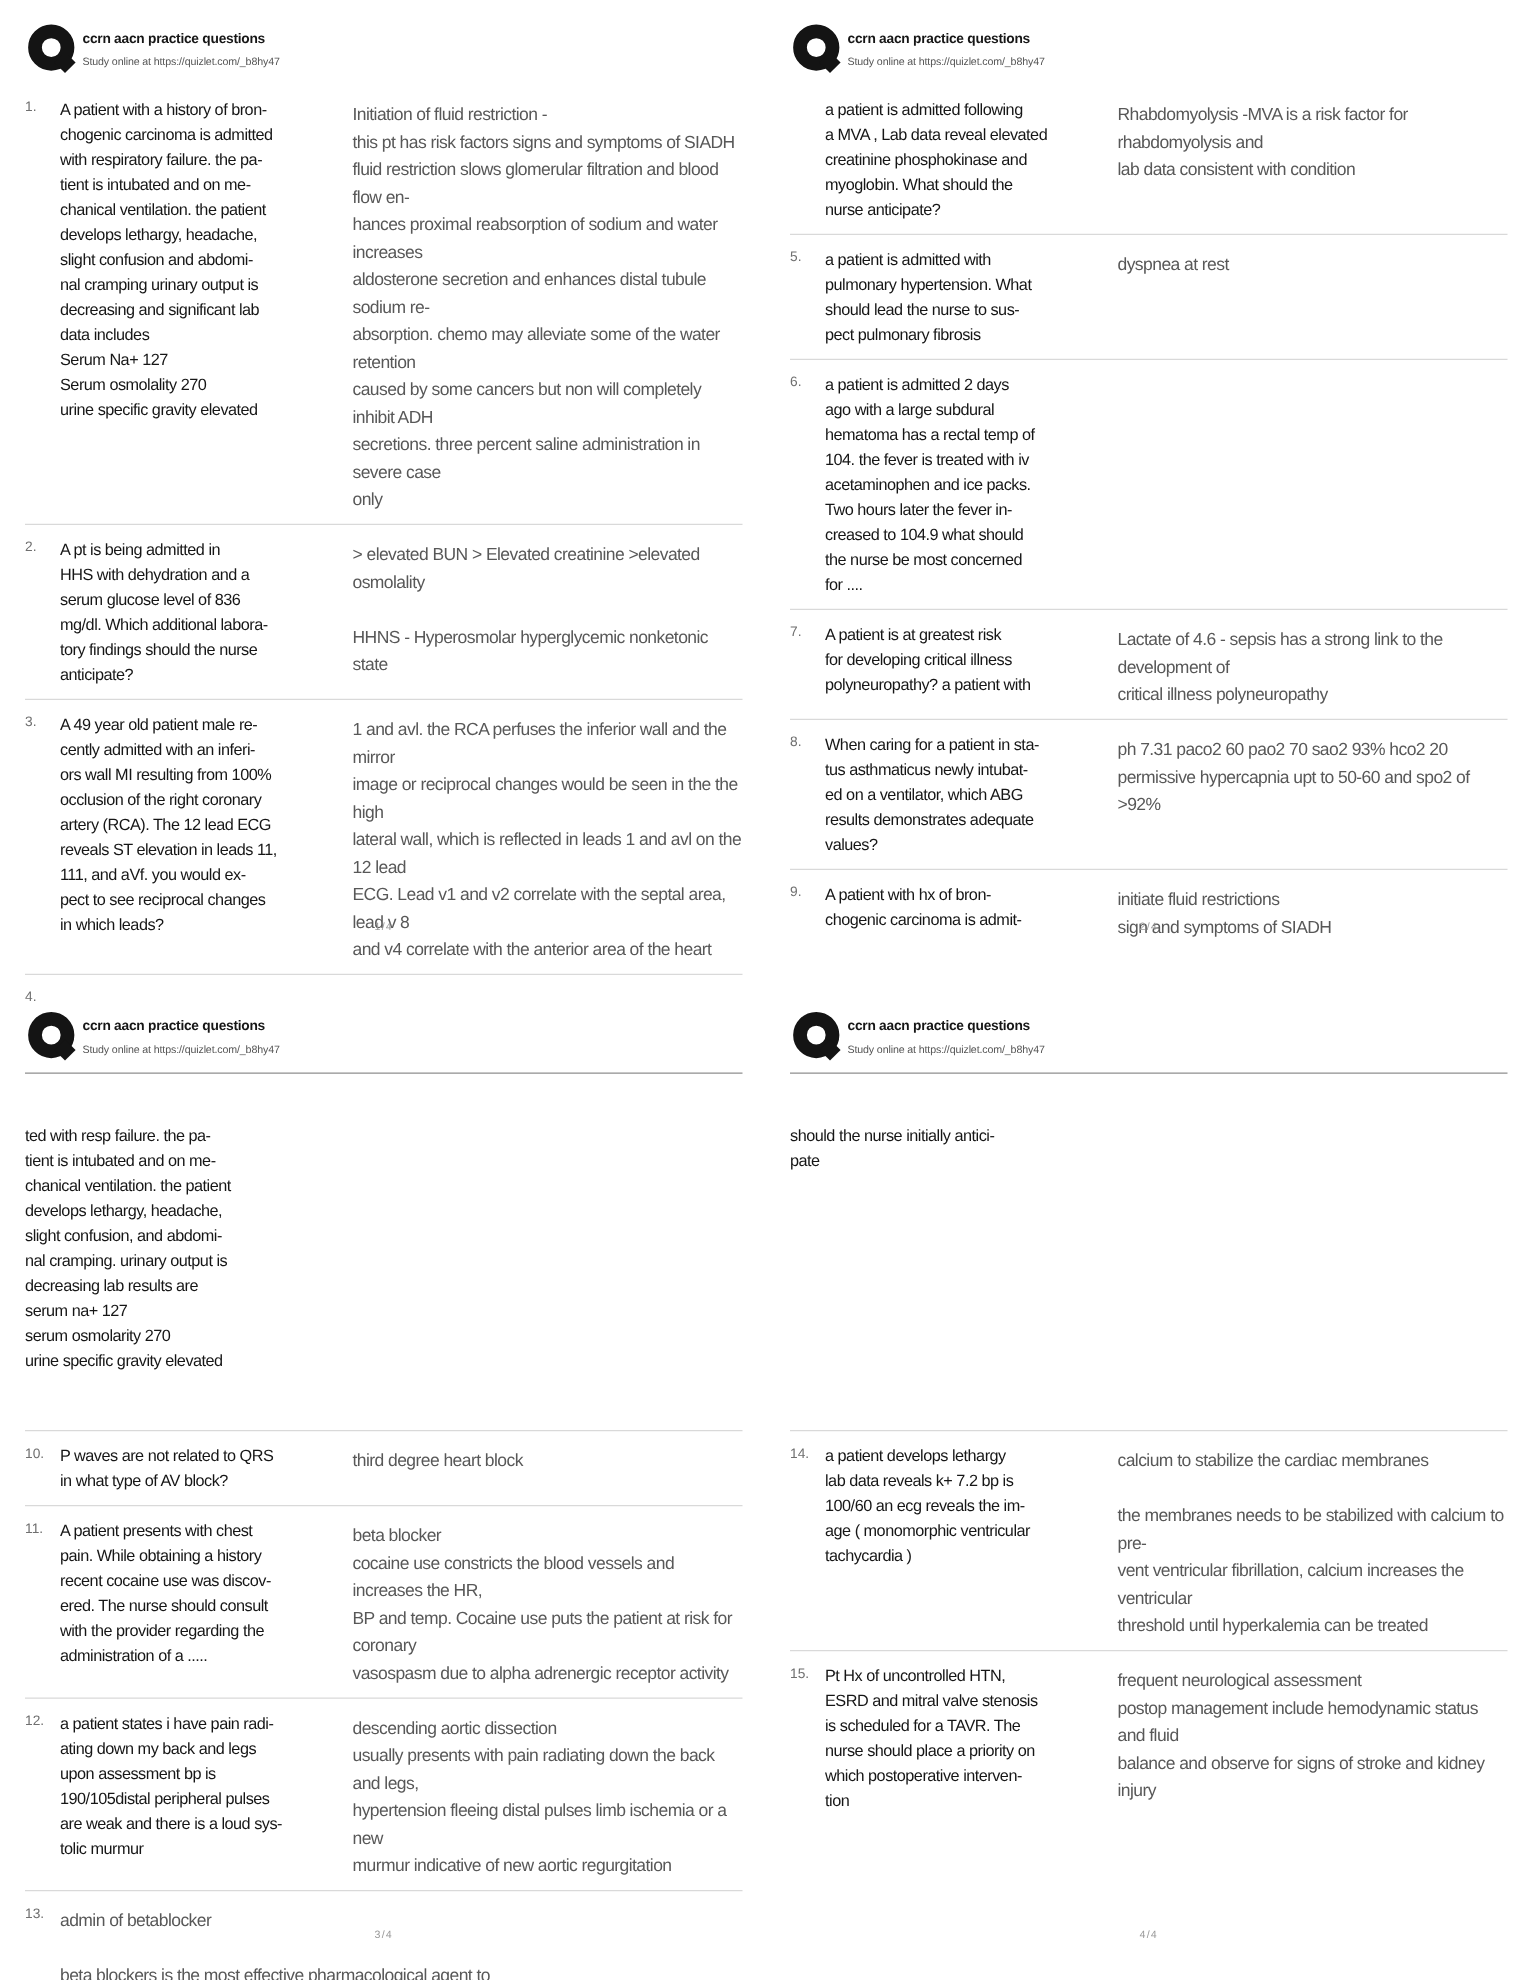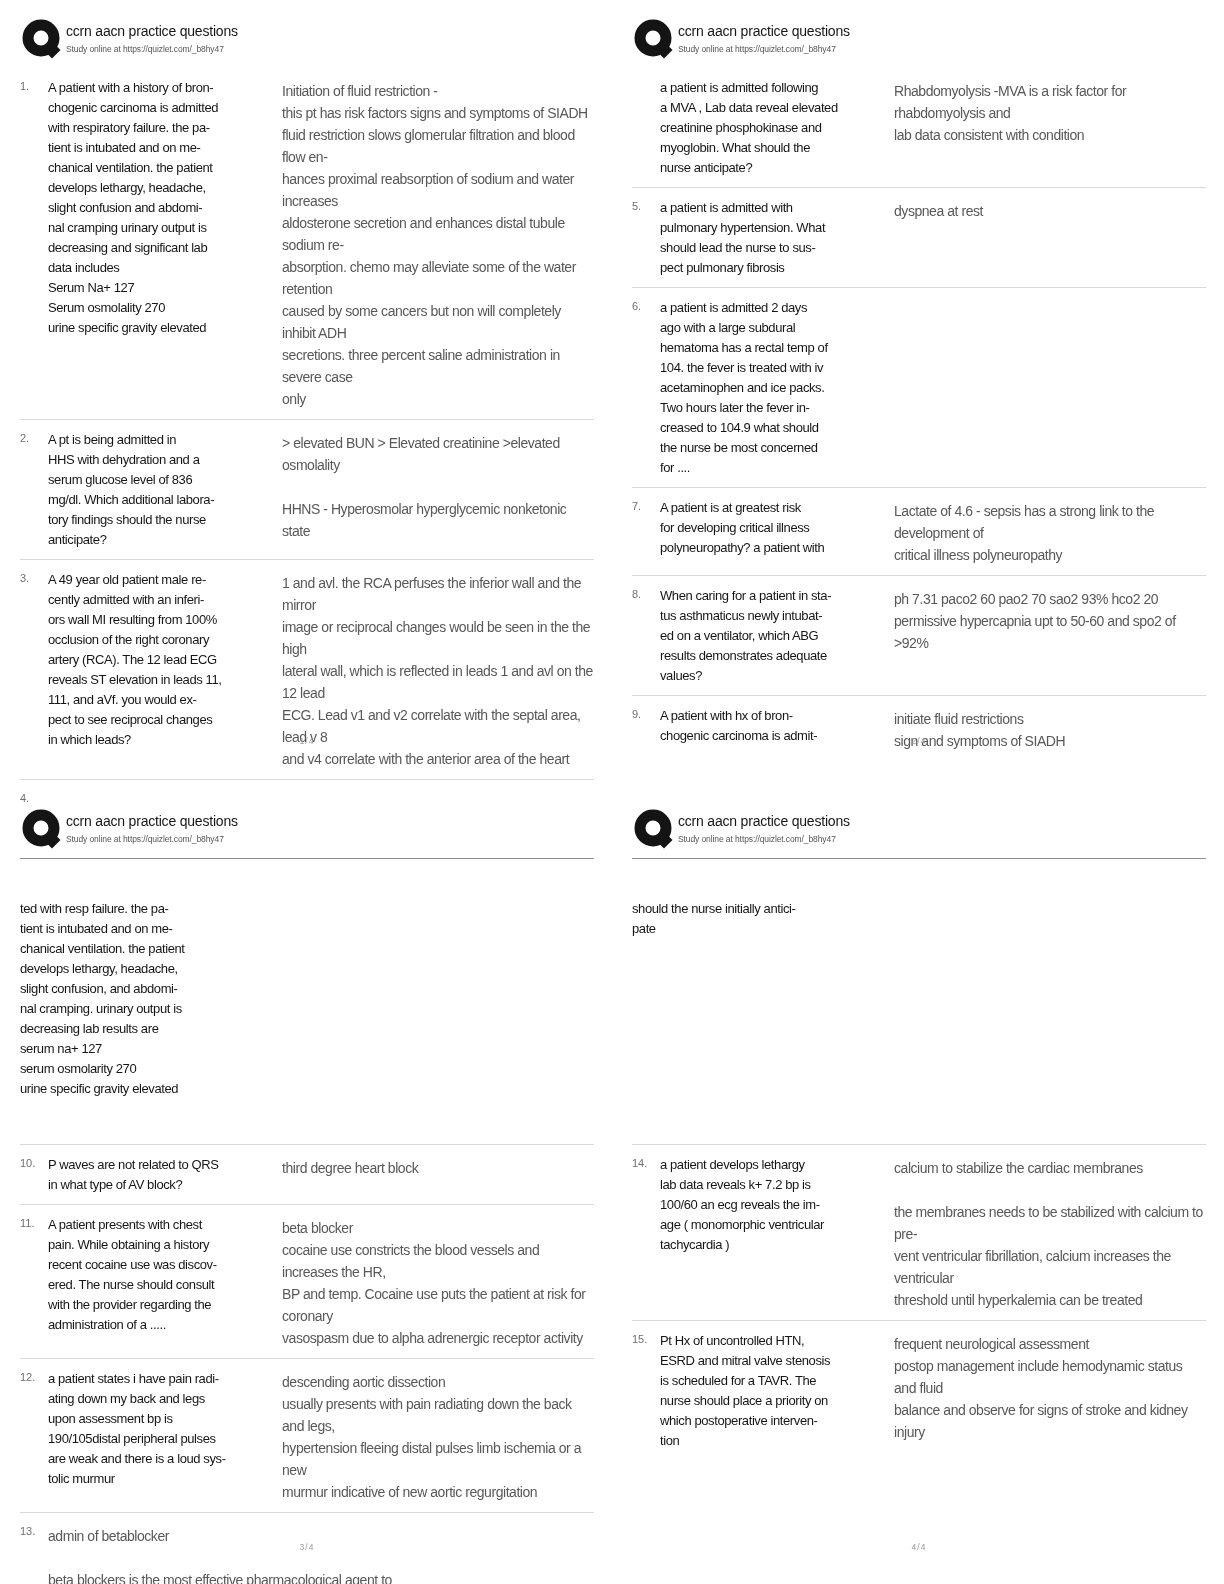--- a/index.html
+++ b/index.html
@@ -12,21 +12,21 @@
   }
   .page{position:absolute;width:574px;}
   .page-tl{left:20px;top:18px;height:732px;}
   .page-tr{left:632px;top:18px;height:732px;}
   .page-bl{left:20px;top:808px;height:748px;}
   .page-br{left:632px;top:808px;height:748px;}
 
   .page-header{display:flex;align-items:flex-start;margin-bottom:6px;}
   .logo{flex:0 0 46px;width:46px;height:44px;}
   .head-text{padding-top:3px;}
-  .doc-title{font-size:14px;font-weight:400;color:#161616;letter-spacing:-0.2px;line-height:20px;}
+  .doc-title{font-size:11px;font-weight:700;color:#161616;letter-spacing:-0.2px;line-height:20px;}
   .doc-subtitle{font-size:8.5px;color:#555555;margin-top:3px;letter-spacing:-0.1px;}
 
   .qa-list{}
   .qa-row{display:flex;border-top:1px solid #d9d9d9;padding:10px 0 9px 0;}
   .page.no-rule .qa-row:first-child{border-top:none;}
   .page.rule .qa-row:first-child{border-top:1px solid #8f8f8f;flex-direction:column;}
   .num{flex:0 0 28px;font-size:11px;color:#6f6f6f;padding-top:2px;}
   .q{
     flex:0 0 234px;
     font-size:13px;font-weight:400;color:#161616;

